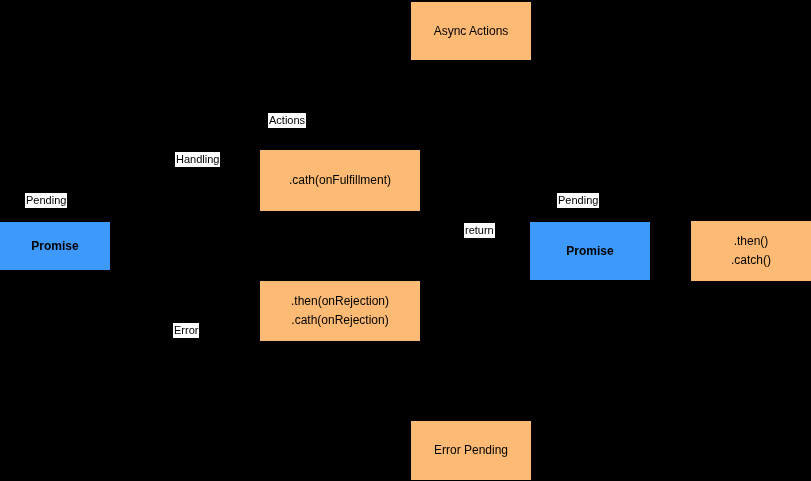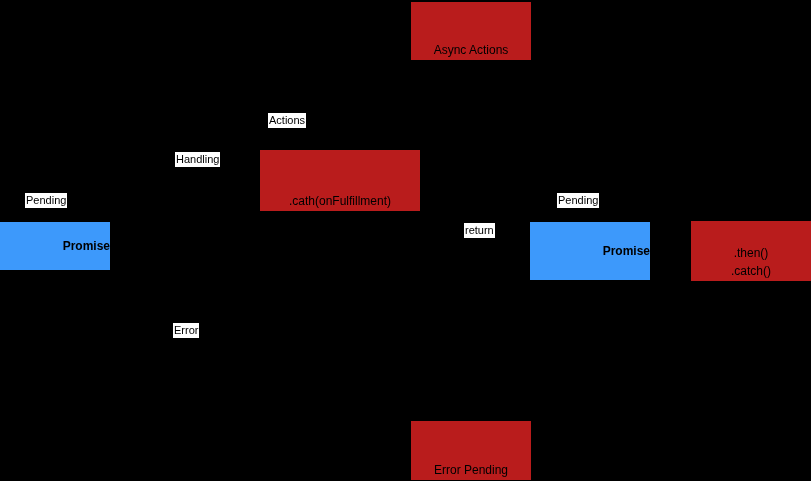--- a/index.html
+++ b/index.html
@@ -23,22 +23,22 @@
     flex-direction: column;
     align-items: center;
     justify-content: center;
     text-align: center;
     color: #000000;
     font-size: 12px;
     line-height: 1.55;
     font-family: "Liberation Sans", sans-serif;
     white-space: pre-line;
   }
-  .node.orange { background: #b91c1c; justify-content: flex-end; }
-  .node.blue   { background: #3d99fb; font-weight: bold; font-size: 12px; align-items: flex-end; }
+  .node.orange { background: #fdba74; }
+  .node.blue   { background: #3d99fb; font-weight: bold; font-size: 12px; }
   .node-line { display: block; }
   .edge-label {
     position: absolute;
     background: #ffffff;
     color: #000000;
     font-size: 11px;
     font-family: "Liberation Sans", sans-serif;
     line-height: 13px;
     padding: 1px 1px 1px 1px;
     white-space: nowrap;
@@ -75,20 +75,24 @@
   </div>
 
   <div class="node blue" style="left:0px; top:222px; width:110px; height:48px;">
     <span class="node-line">Promise</span>
   </div>
 
   <div class="node orange" style="left:260px; top:150px; width:160px; height:61px;">
     <span class="node-line">.cath(onFulfillment)</span>
   </div>
 
+  <div class="node orange" style="left:260px; top:281px; width:160px; height:60px;">
+    <span class="node-line">.then(onRejection)
+.cath(onRejection)</span>
+  </div>
 
   <div class="node blue" style="left:530px; top:222px; width:120px; height:58px;">
     <span class="node-line">Promise</span>
   </div>
 
   <div class="node orange" style="left:691px; top:221px; width:120px; height:60px;">
     <span class="node-line">.then()
 .catch()</span>
   </div>
 

